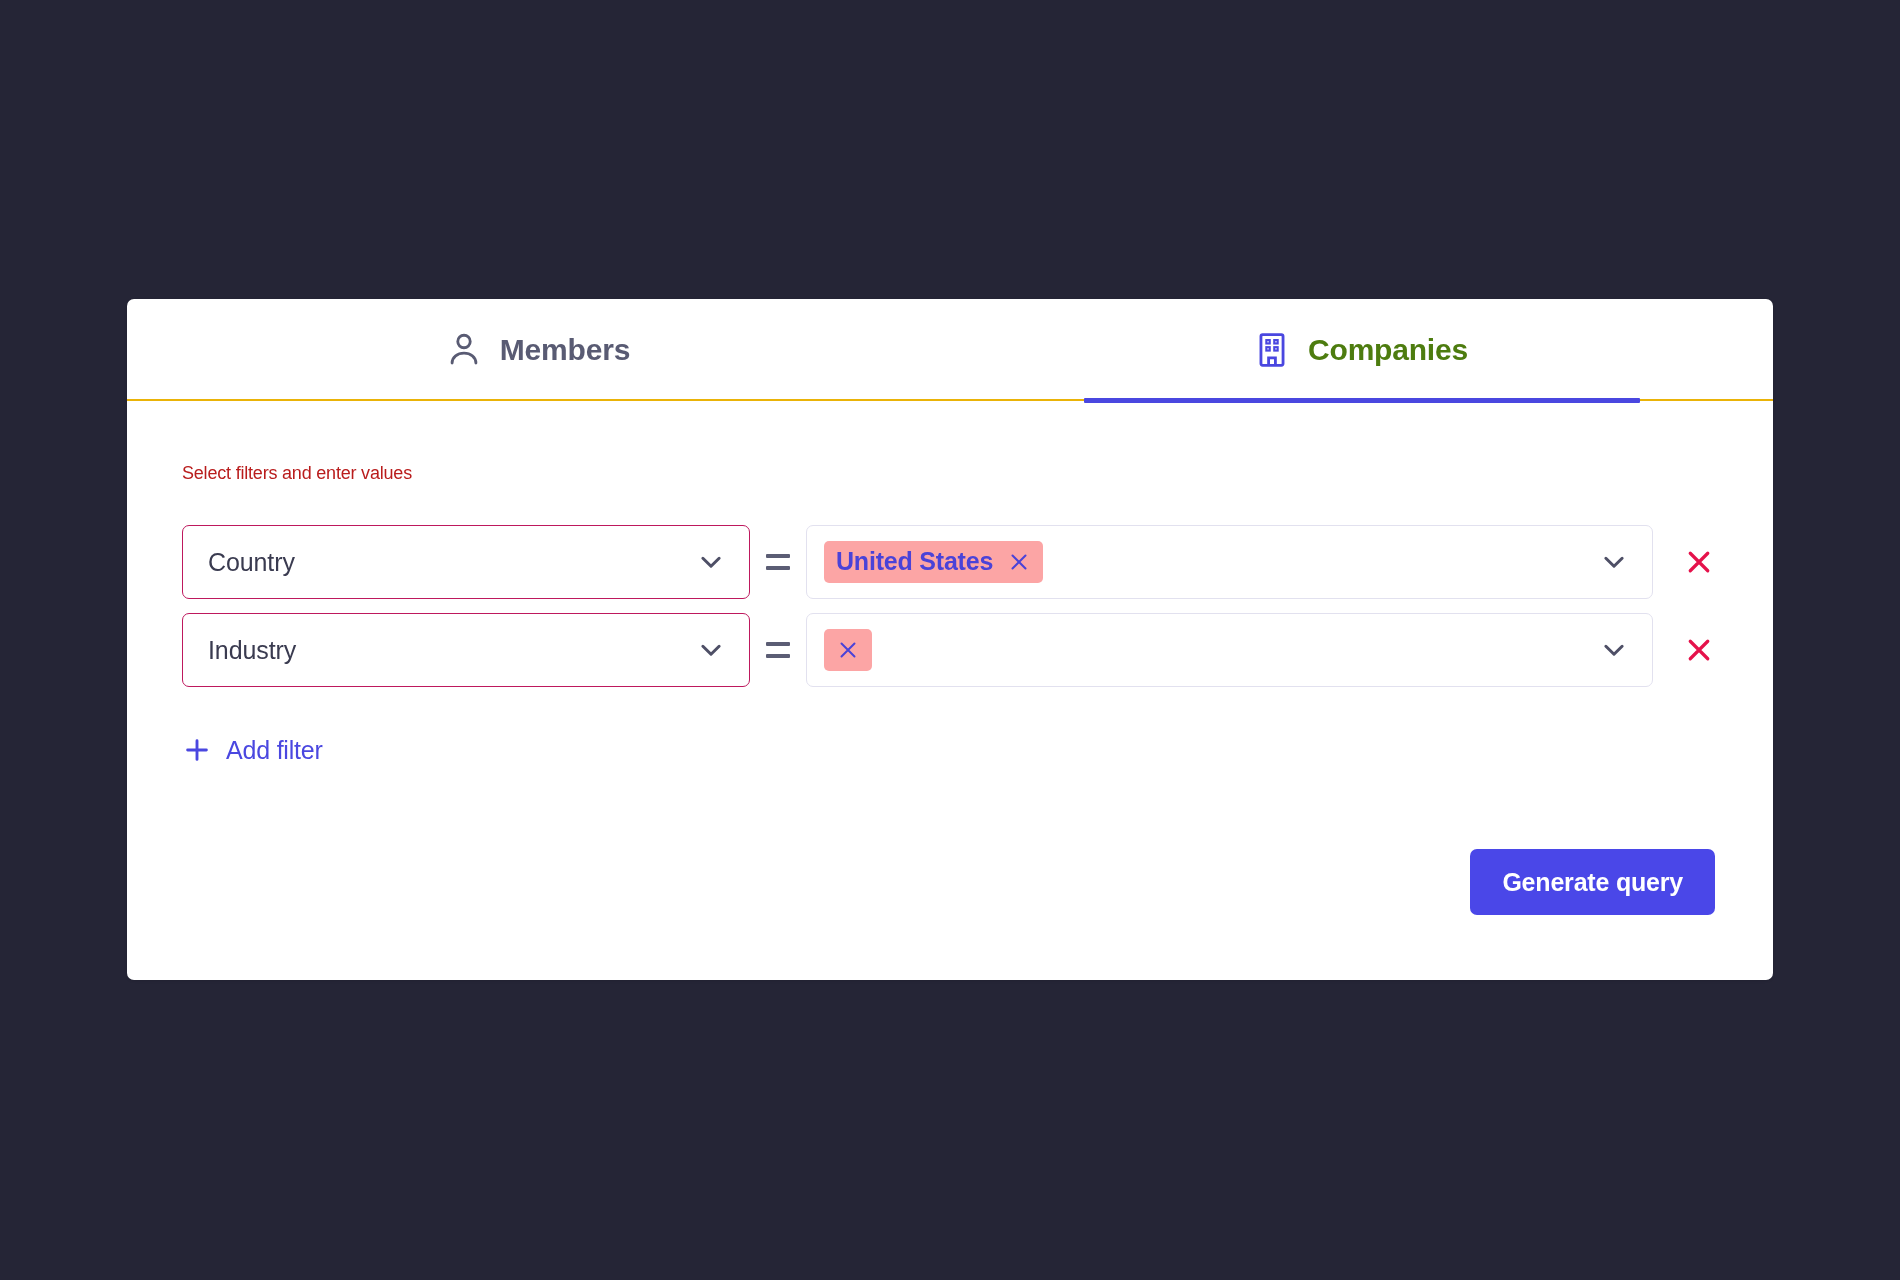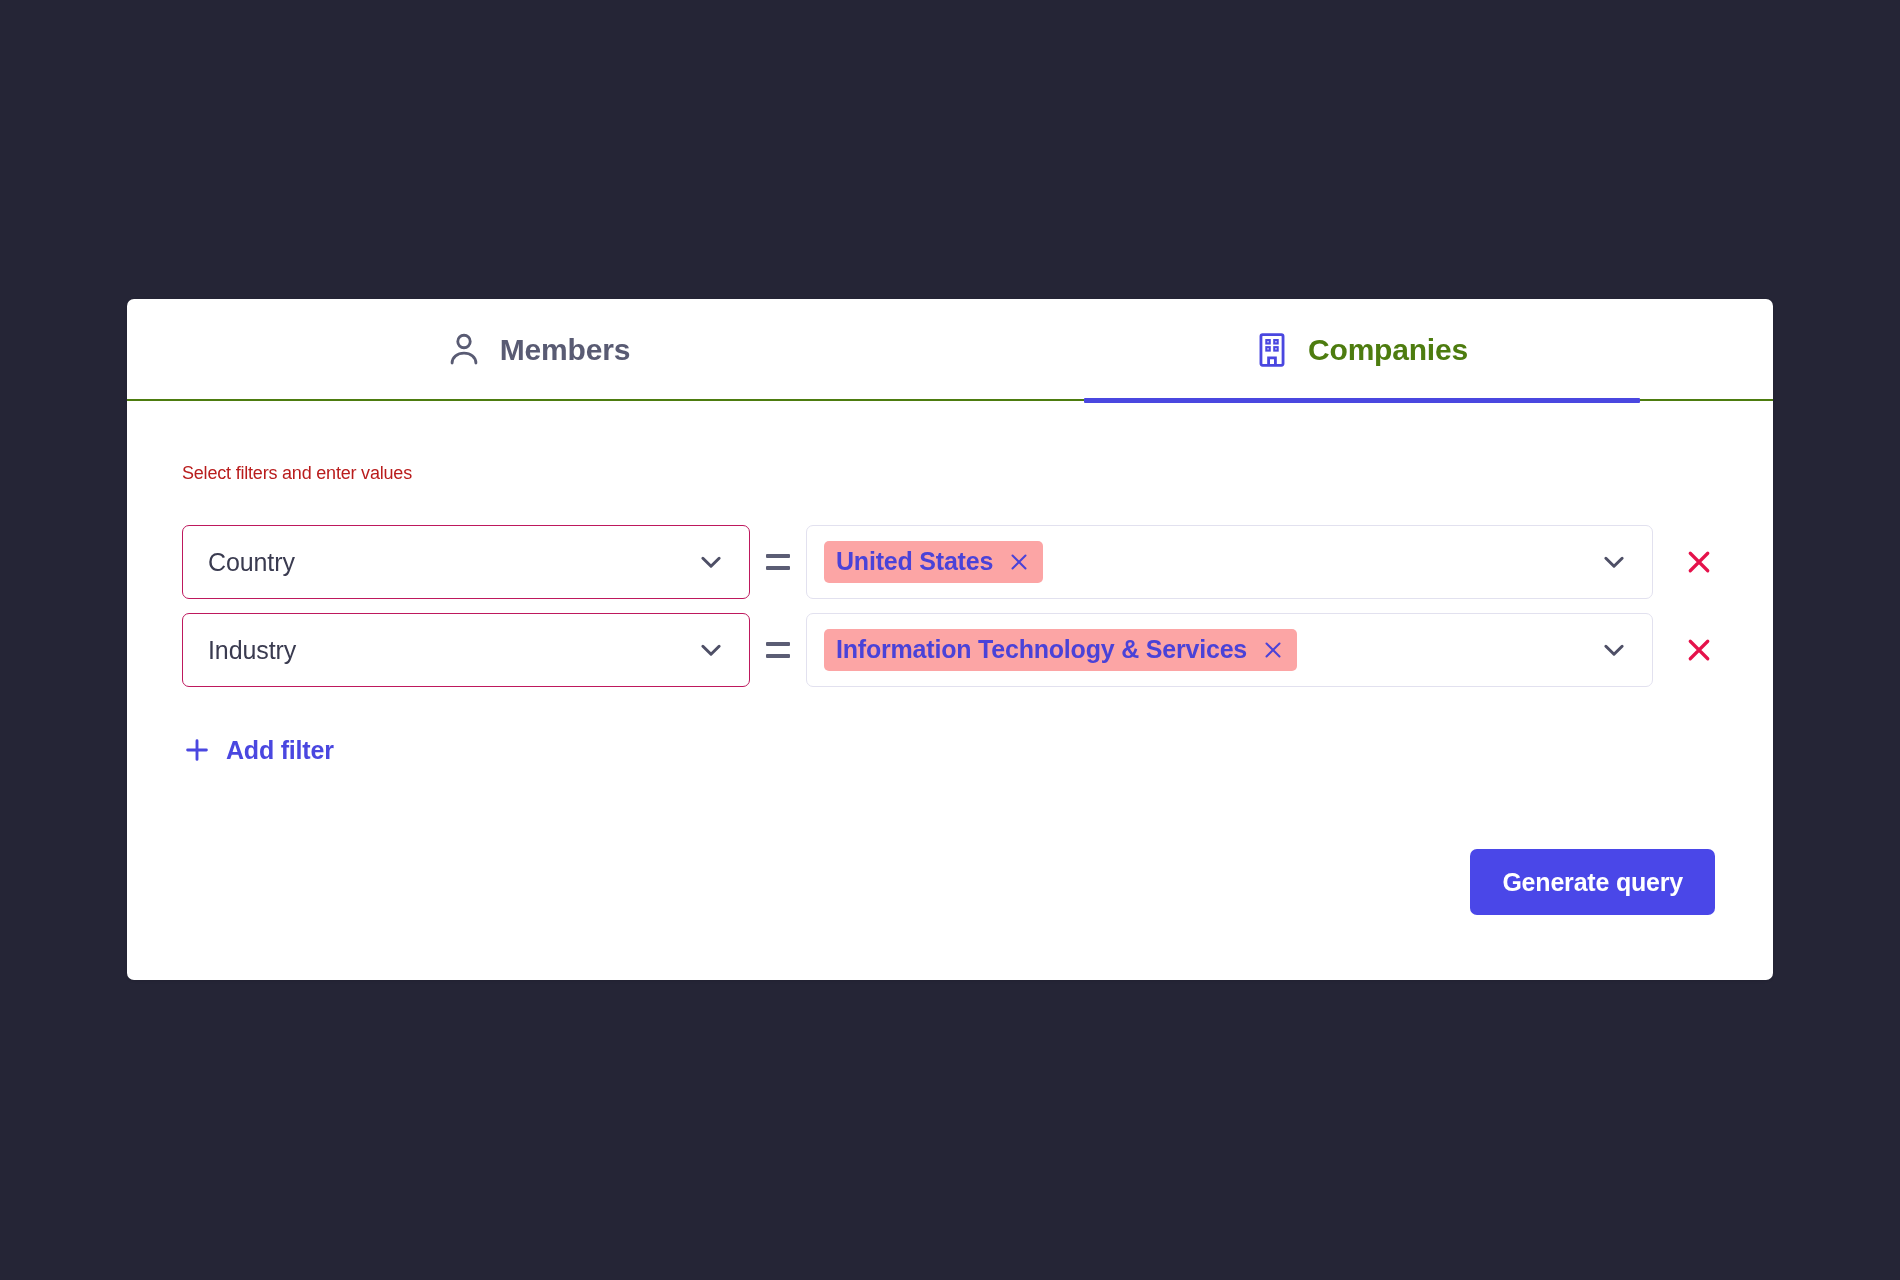--- a/index.html
+++ b/index.html
@@ -27,21 +27,21 @@
     border-radius: 7px;
     box-shadow: 0 1px 3px rgba(0,0,0,0.10);
     overflow: hidden;
   }
 
   
   .tabs {
     position: relative;
     display: flex;
     height: 102px;
-    border-bottom: 2px solid #4d7c0f;
+    border-bottom: 2px solid #eab308;
   }
 
   .tab {
     flex: 1 1 0;
     display: flex;
     align-items: center;
     justify-content: center;
     gap: 19px;
     cursor: pointer;
     position: relative;
@@ -207,21 +207,21 @@
     display: inline-flex;
     align-items: center;
     gap: 14px;
     margin-top: 34px;
     cursor: pointer;
     user-select: none;
   }
   .add-filter .plus-icon svg { display: block; }
   .add-filter .add-label {
     font-size: 25px;
-    font-weight: 700;
+    font-weight: 400;
     color: #4a47e0;
     letter-spacing: -0.2px;
   }
 
   
   .footer {
     position: absolute;
     right: 58px;
     bottom: 63px;
     border-radius: 17px;
@@ -341,21 +341,20 @@
         <div class="equals">
           <span class="eq-glyph">
               <span></span>
               <span></span>
             </span>
         </div>
 
         <div class="value-box">
           <div class="chips">
             <span class="chip">
-              <span class="chip-label">Information Technology &amp; Services</span>
               <span class="chip-remove">
                 <svg width="24" height="24" viewBox="0 0 24 24" fill="none">
                   <path d="M5.5 5.5l13 13M18.5 5.5l-13 13" stroke="#4a42d8" stroke-width="2" stroke-linecap="round"></path>
                 </svg>
               </span>
             </span>
           </div>
           <span class="chevron">
             <svg width="30" height="30" viewBox="0 0 24 24" fill="none">
               <path d="M5.5 9l6.5 6.4L18.5 9" stroke="#4e4f66" stroke-width="2.4" stroke-linecap="round" stroke-linejoin="round"></path>

